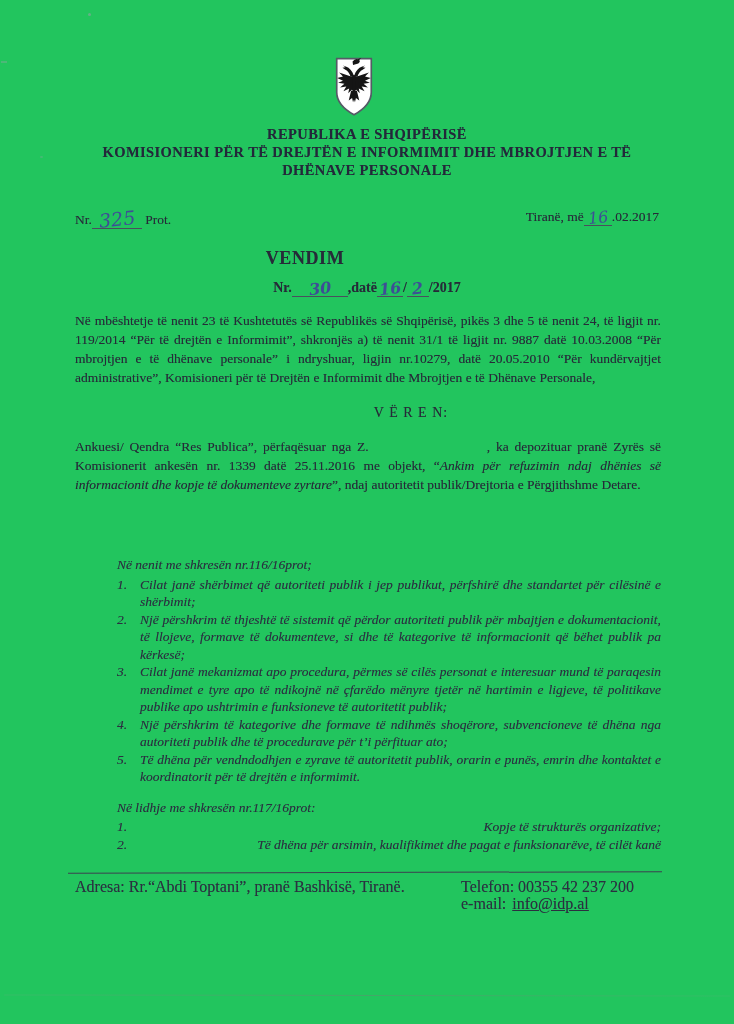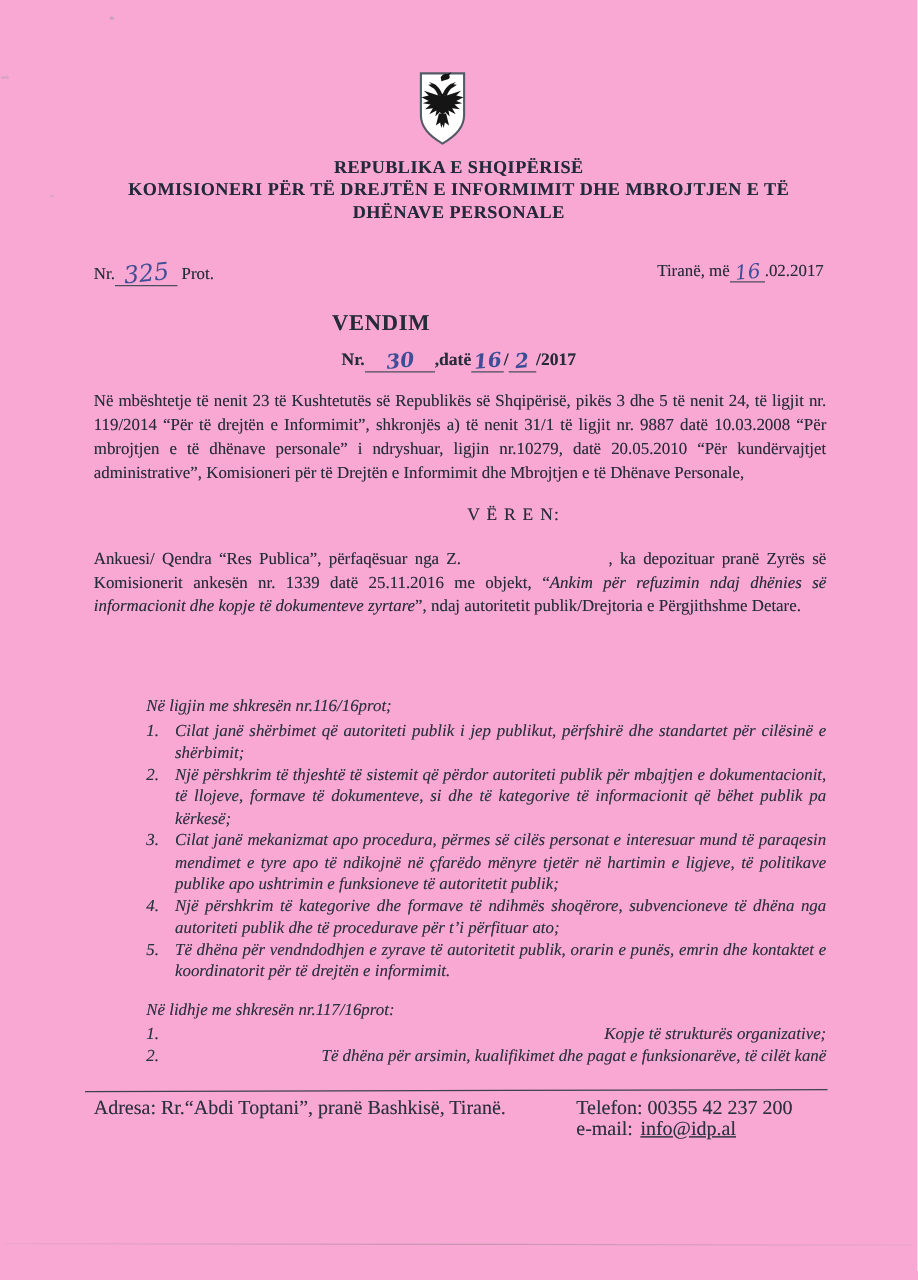--- a/index.html
+++ b/index.html
@@ -1,17 +1,17 @@
 <!DOCTYPE html>
 <html><head>
 <meta charset="utf-8">
 <style>
   html,body{margin:0;padding:0;background:#ffffff;}
   .page{
-    position:relative;width:734px;height:1024px;background:#f9a8d4;
+    position:relative;width:734px;height:1024px;background:#22c55e;
     font-family:"Liberation Serif","DejaVu Serif",serif;
     color:#262b38;overflow:hidden;
     text-shadow:0 0 0.5px rgba(45,50,70,.45);
   }
   
   .emblem{position:absolute;top:51px;left:330px;width:48px;height:72px;}
   
   .hdr{position:absolute;top:125px;left:40px;width:654px;text-align:center;
        font-weight:bold;font-size:14.5px;line-height:18px;letter-spacing:.4px;color:#23283a;}
   
@@ -107,21 +107,21 @@
 
   <div class="para preamble">Në mbështetje të nenit 23 të Kushtetutës së Republikës së Shqipërisë,  pikës 3 dhe 5 të nenit 24, të ligjit nr. 119/2014 “Për të drejtën e Informimit”, shkronjës a) të nenit 31/1 të ligjit nr. 9887 datë 10.03.2008 “Për mbrojtjen e të dhënave personale” i ndryshuar, ligjin nr.10279, datë 20.05.2010 “Për kundërvajtjet administrative”, Komisioneri për të Drejtën e Informimit dhe Mbrojtjen e të Dhënave Personale,</div>
 
   <div class="veren">V Ë R E N:</div>
 
   <div class="para complaint-block">
     <p><span>Ankuesi/ Qendra “Res Publica”, përfaqësuar nga Z.</span><span class="redact-gap"></span><span>, ka depozituar pranë Zyrës së Komisionerit ankesën nr. 1339 datë 25.11.2016 me objekt, “</span><span class="it">Ankim për refuzimin ndaj dhënies së informacionit dhe kopje të dokumenteve zyrtare</span><span>”, ndaj autoritetit publik/Drejtoria e Përgjithshme Detare.</span></p>
   </div>
 
   <div class="lists">
-    <p class="list-heading">Në ligjin me shkresën nr.116/16prot;</p>
+    <p class="list-heading">Në nenit me shkresën nr.116/16prot;</p>
     <div class="li">
       <span class="num">1.</span>
       <span class="txt">Cilat janë shërbimet që autoriteti publik i jep publikut, përfshirë dhe standartet për cilësinë e shërbimit;</span>
     </div>
     <div class="li">
       <span class="num">2.</span>
       <span class="txt">Një përshkrim të thjeshtë të sistemit që përdor autoriteti publik për mbajtjen e dokumentacionit, të llojeve, formave të dokumenteve, si dhe të kategorive të informacionit që bëhet publik pa kërkesë;</span>
     </div>
     <div class="li">
       <span class="num">3.</span>

